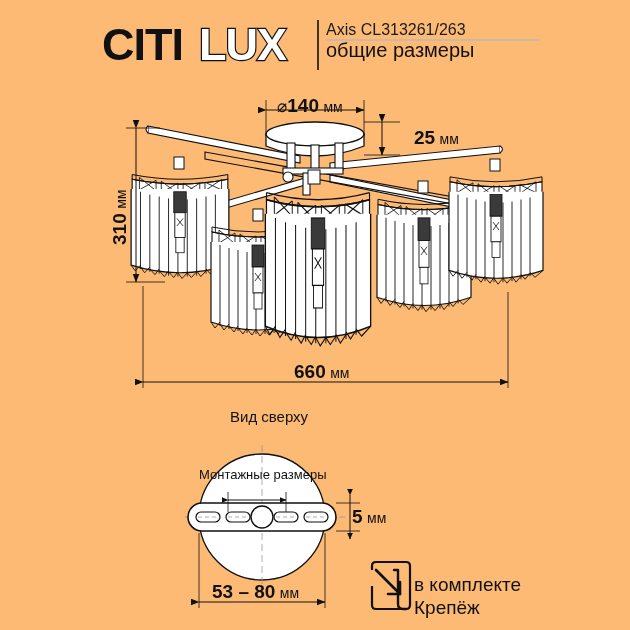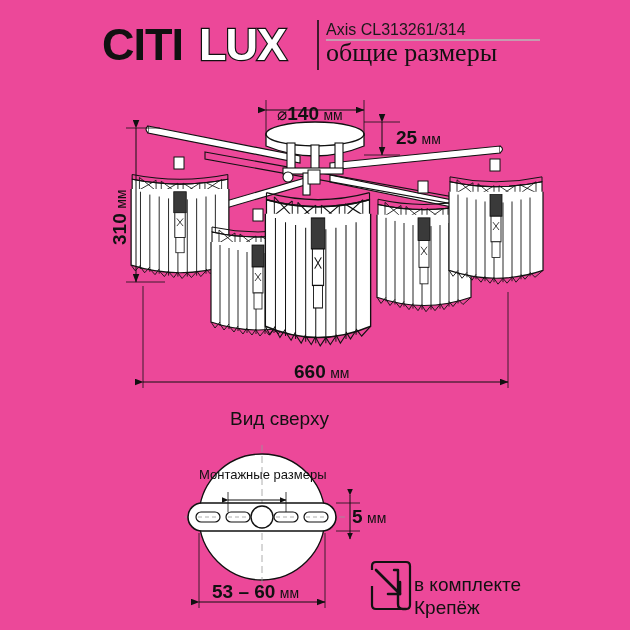--- a/index.html
+++ b/index.html
@@ -7,21 +7,21 @@
     padding: 0;
     background: #ffffff;
   }
   body {
     font-family: "Liberation Sans", sans-serif;
   }
   #sheet {
     position: relative;
     width: 630px;
     height: 630px;
-    background: #ec4899;
+    background: #fdba74;
     overflow: hidden;
   }
   #sheet svg {
     position: absolute;
     left: 0;
     top: 0;
   }
   .lbl {
     position: absolute;
     font-family: "Liberation Sans", sans-serif;
@@ -45,27 +45,26 @@
   
   #hdr-model {
     left: 326px;
     top: 22px;
     font-size: 16px;
     color: #1a1a1a;
   }
   #hdr-title {
     left: 326px;
     top: 40px;
-    font-size: 26px;
+    font-size: 20px;
     color: #111111;
-    font-family: Liberation Serif, serif;
   }
   
   .caption-1 {
-    font-size: 19px;
+    font-size: 15px;
   }
   .caption-2 {
     font-size: 13px;
   }
   
   #note-text {
     left: 414px;
     top: 573px;
     font-size: 19px;
     line-height: 23px;
@@ -264,29 +263,29 @@
                Q410,562 410,566 L410,605 Q410,609 406,609 L376,609
                Q372,609 372,605 L372,586" fill="none" stroke="#111" stroke-width="2.2" stroke-linejoin="round"></path>
     </g>
   </svg>
 
   <svg width="220" height="50" viewBox="0 0 220 50" style="left:102px; top:22px;">
     <text x="0" y="38" font-family="'Liberation Sans', sans-serif" font-size="45" font-weight="bold" fill="#111" letter-spacing="-1">CITI</text>
     <text x="97" y="38" font-family="'Liberation Sans', sans-serif" font-size="45" font-weight="bold" fill="#ffffff" stroke="#111" stroke-width="2.4" letter-spacing="-1" paint-order="stroke">LUX</text>
   </svg>
 
-  <div class="lbl" id="hdr-model">Axis CL313261/314</div>
+  <div class="lbl" id="hdr-model">Axis CL313261/263</div>
   <div class="lbl" id="hdr-title">общие размеры</div>
 
-  <div class="lbl" style="left:277px; top:104px;">
+  <div class="lbl" style="left:277px; top:96px;">
     <span class="dia-sym">⌀</span><span class="dim-num">140</span>
     <span class="dim-unit">мм</span>
   </div>
 
-  <div class="lbl" style="left:396px; top:128px;">
+  <div class="lbl" style="left:414px; top:128px;">
     <span class="dim-num">25</span>
     <span class="dim-unit">мм</span>
   </div>
 
   <div class="lbl rot-vert" style="left:110px; top:245px;">
     <span class="dim-num">310</span>
     <span class="dim-unit">мм</span>
   </div>
 
   <div class="lbl" style="left:294px; top:362px;">
@@ -297,21 +296,21 @@
   <div class="lbl caption-1" style="left:230px; top:409px;">Вид сверху</div>
   <div class="lbl caption-2" style="left:199px; top:427px;margin-top:41px;">Монтажные размеры</div>
 
 
   <div class="lbl" style="left:352px; top:507px;">
     <span class="dim-num">5</span>
     <span class="dim-unit">мм</span>
   </div>
 
   <div class="lbl" style="left:212px; top:582px;">
-    <span class="dim-num">53 – 60</span>
+    <span class="dim-num">53 – 80</span>
     <span class="dim-unit">мм</span>
   </div>
 
   <div class="lbl" id="note-text">
     <span>в комплекте</span>
     <span>Крепёж</span>
   </div>
 
 </div>
 

